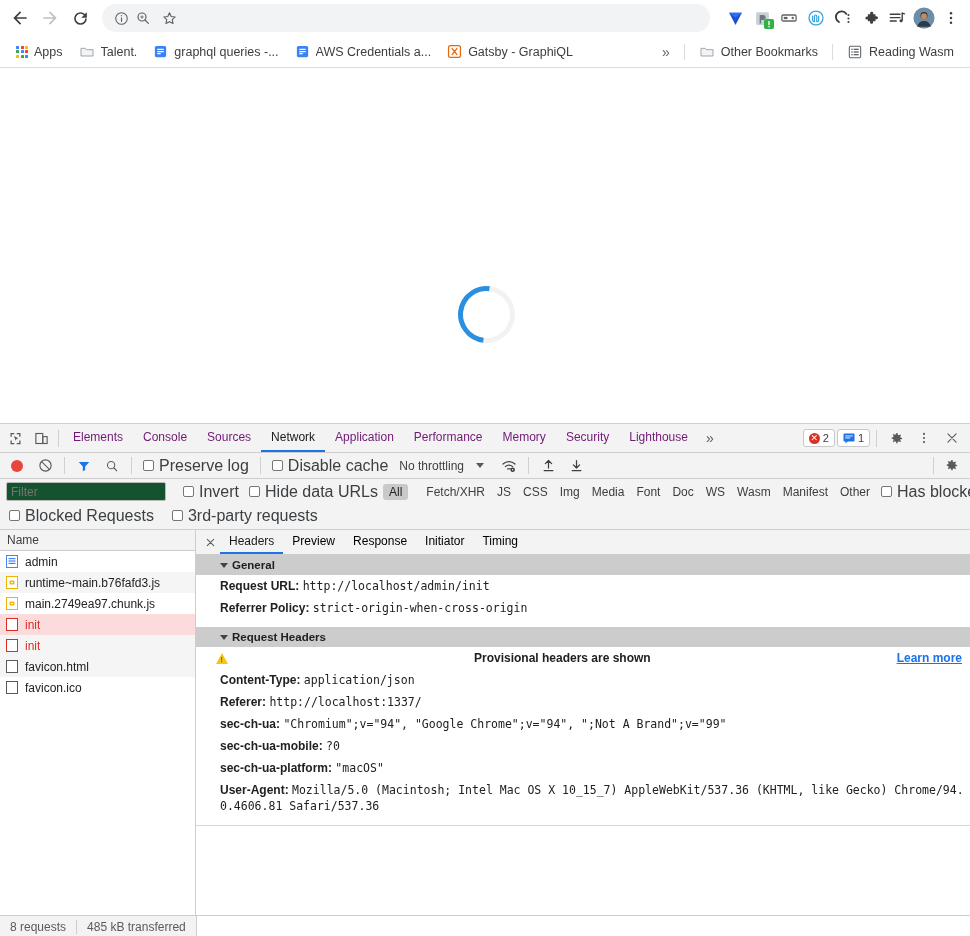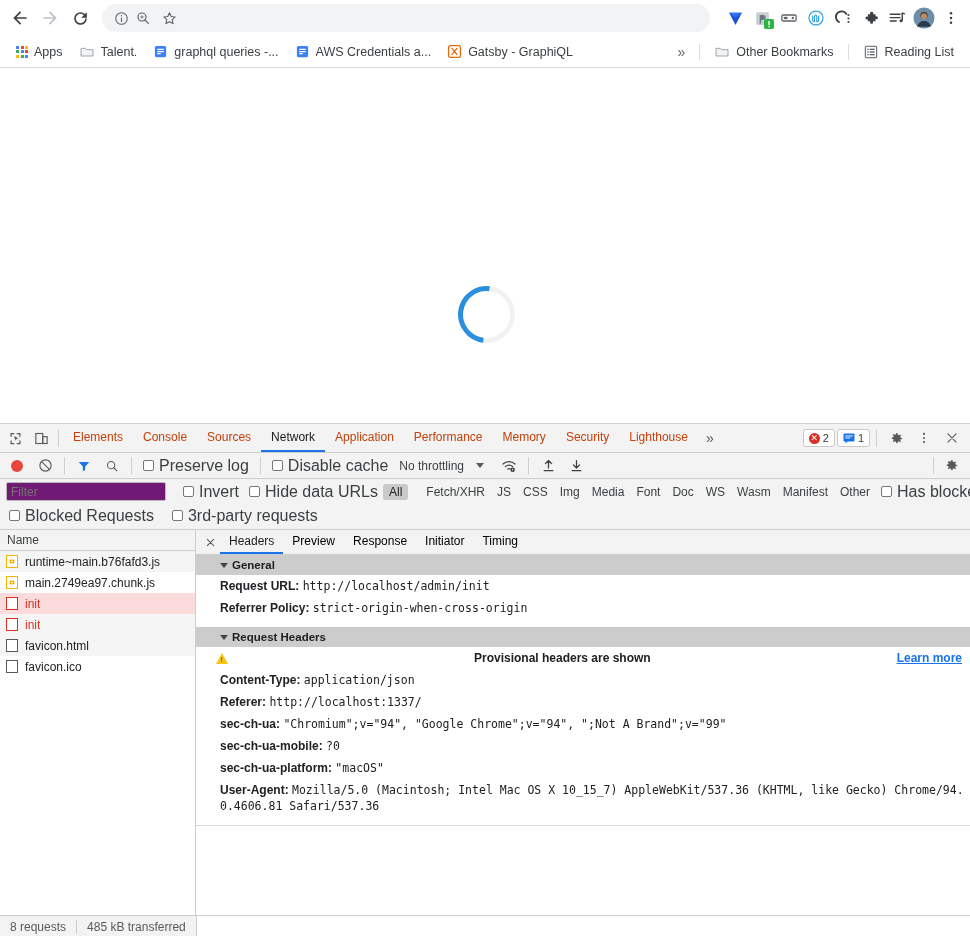--- a/index.html
+++ b/index.html
@@ -66,21 +66,21 @@
   #devtools { height:513px; display:flex; flex-direction:column; background:#ffffff;
               font-size:12px; color:#3c4043; }
   .dt-tabbar {
     height:29px; display:flex; align-items:center; background:#f3f3f3;
     border-bottom:1px solid #cdcdcd; padding:0 2px; flex:0 0 auto;
   }
   .dt-icobtn { width:26px;height:25px;display:flex;align-items:center;justify-content:center;color:#5a5a5a;flex:0 0 auto;}
   .dt-vsep { width:1px; height:17px; background:#cfcfcf; margin:0 4px; flex:0 0 auto;}
   .dt-tab {
     height:28px; display:flex; align-items:center; padding:0 10px; font-size:12px;
-    color:#c2410c; white-space:nowrap; border-bottom:2px solid transparent;
+    color:#701a75; white-space:nowrap; border-bottom:2px solid transparent;
   }
   .dt-tab.active { color:#1a1a1a; border-bottom-color:#1a73e8; }
   .dt-more { padding:0 8px; color:#5a5a5a; font-size:14px; }
   .dt-right { margin-left:auto; display:flex; align-items:center; padding-right:3px; gap:2px;}
   .badge {
     display:flex; align-items:center; gap:3px; border:1px solid #c9c9c9; background:#fff;
     border-radius:3px; height:18px; padding:0 5px; font-size:11px; color:#3c4043;
   }
   .err-dot { width:11px;height:11px;border-radius:50%;background:#d93025;color:#fff;
              font-size:9px;display:flex;align-items:center;justify-content:center;line-height:1;}
@@ -95,21 +95,21 @@
   .throttle { display:flex;align-items:center;gap:6px;padding:0 4px;font-size:12px;white-space:nowrap;}
   .caret-dn { width:0;height:0;border-left:4px solid transparent;border-right:4px solid transparent;border-top:5px solid #5a5a5a;}
   .ab-right { margin-left:auto; display:flex; align-items:center; padding-right:2px;}
 
   .dt-filterbar {
     background:#f3f3f3; border-bottom:1px solid #cdcdcd; padding:3px 6px 4px 6px; flex:0 0 auto;
   }
   .fb-row { display:flex; align-items:center; gap:0; height:19px; }
   .fb-row + .fb-row { margin-top:5px; }
   .filter-input {
-    width:160px; height:19px; border:1px solid #b9b9b9; background:#701a75; border-radius:2px;
+    width:160px; height:19px; border:1px solid #b9b9b9; background:#14532d; border-radius:2px;
     font-size:12px; color:#9aa0a6; padding:0 4px; line-height:17px; font-family:"Liberation Sans",sans-serif;
   }
   .fb-sep { width:1px;height:15px;background:#c6c6c6;margin:0 6px; }
   .type-chip { padding:1px 6px; border-radius:3px; white-space:nowrap; font-size:12px; color:#3c4043;}
   .type-chip.on { background:#c9c9c9; color:#222; }
 
   
   .dt-split { flex:1 1 auto; display:flex; min-height:0; }
   .req-pane { width:196px; flex:0 0 196px; border-right:1px solid #cdcdcd; display:flex; flex-direction:column; background:#fff;}
   .req-head { height:21px; background:#f3f3f3; border-bottom:1px solid #cdcdcd; display:flex; align-items:center;
@@ -345,21 +345,21 @@
         <svg width="16" height="16" viewBox="0 0 24 24">
             <rect x="3.5" y="3.5" width="17" height="17" rx="1.8" fill="none" stroke="#5f6368" stroke-width="1.6"></rect>
             <rect x="6.5" y="7" width="2" height="2" fill="#5f6368"></rect>
             <rect x="10" y="7" width="7.5" height="2" fill="#5f6368"></rect>
             <rect x="6.5" y="11" width="2" height="2" fill="#5f6368"></rect>
             <rect x="10" y="11" width="7.5" height="2" fill="#5f6368"></rect>
             <rect x="6.5" y="15" width="2" height="2" fill="#5f6368"></rect>
             <rect x="10" y="15" width="7.5" height="2" fill="#5f6368"></rect>
           </svg>
       </span>
-      <span class="bm-label">Reading List</span>
+      <span class="bm-label">Reading Wasm</span>
     </div>
   </div>
 </div>
 
 <div id="page-viewport">
   <div class="spinner"></div>
 </div>
 
 <div id="devtools">
 
@@ -542,20 +542,31 @@
   </div>
 
   <div class="dt-split">
 
     <div class="req-pane">
       <div class="req-head">
         <span>Name</span>
       </div>
       <div class="req-list">
 
+        <div class="req-row">
+          <span class="ricon">
+            <svg width="12" height="13" viewBox="0 0 12 13">
+                <rect x="0.5" y="0.5" width="11" height="12" fill="#fff" stroke="#4285f4"></rect>
+                <rect x="2.5" y="3" width="7" height="1.2" fill="#4285f4"></rect>
+                <rect x="2.5" y="5.4" width="7" height="1.2" fill="#4285f4"></rect>
+                <rect x="2.5" y="7.8" width="7" height="1.2" fill="#4285f4"></rect>
+              </svg>
+          </span>
+          <span class="rname">admin</span>
+        </div>
 
         <div class="req-row alt">
           <span class="ricon">
             <svg width="12" height="13" viewBox="0 0 12 13">
                 <rect x="0.5" y="0.5" width="11" height="12" fill="#fff" stroke="#f0b400"></rect>
                 <rect x="3.6" y="4.6" width="4.8" height="3.8" fill="#f0b400"></rect>
                 <rect x="5" y="6" width="2" height="1" fill="#fff"></rect>
               </svg>
           </span>
           <span class="rname">runtime~main.b76fafd3.js</span>

